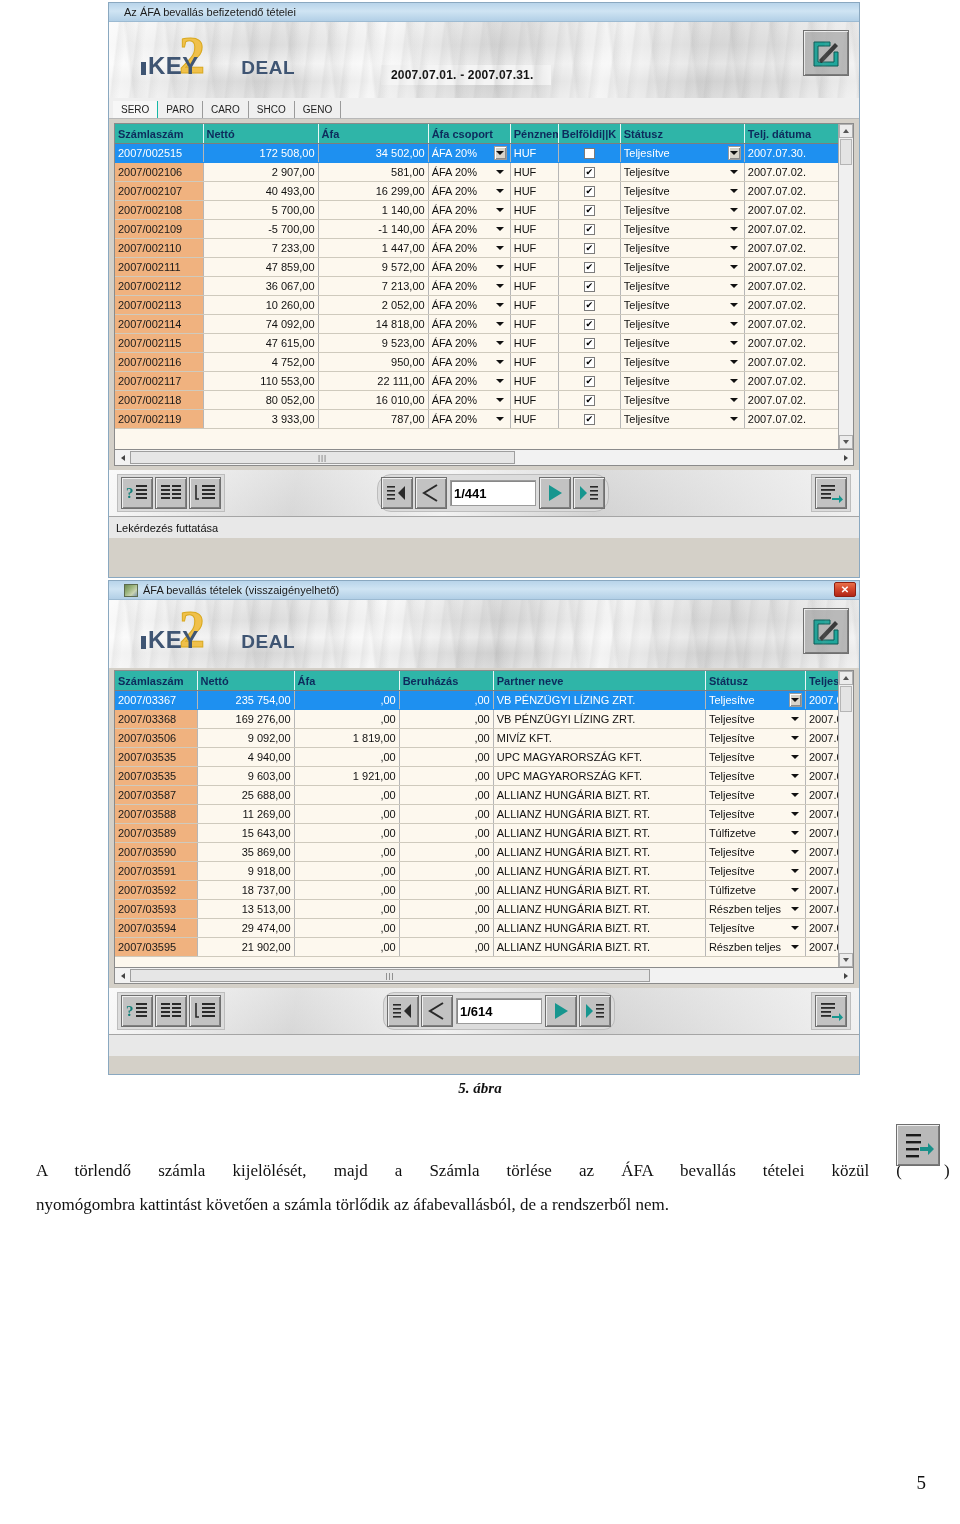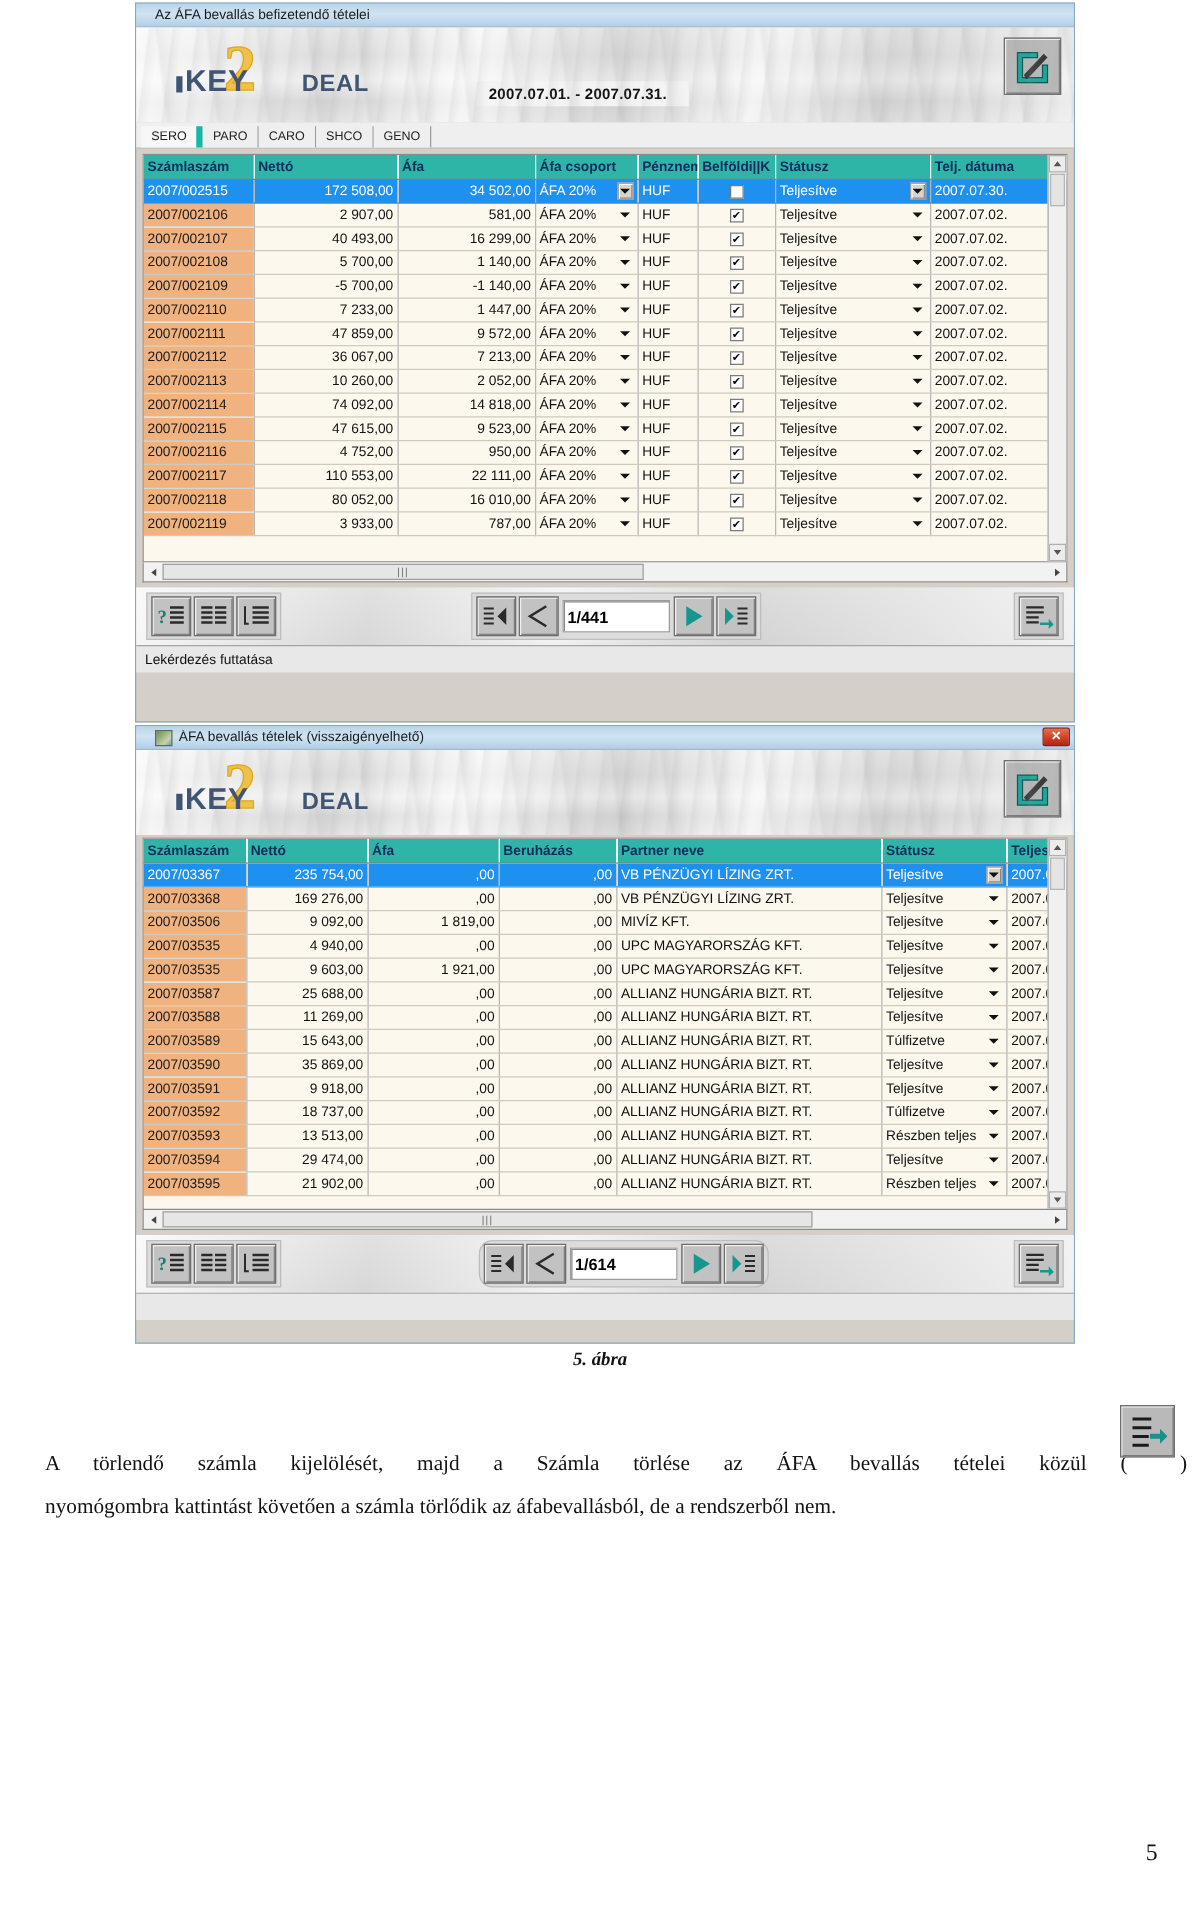--- a/index.html
+++ b/index.html
@@ -165,21 +165,21 @@
     color: #222;
     padding: 3px 8px 3px 8px;
     border-right: 1px solid #9a9a9a;
     background: #efefef;
     line-height: 11px;
     white-space: nowrap;
   }
   .tab.active {
     background: #f7f7f7;
     font-weight: normal;
-    border-right: 5px solid #14b8a6;
+    border-right: 1px solid #14b8a6;
     position: relative;
     top: 0;
   }
 
   
   .grid-wrap {
     margin: 4px 5px 0 5px;
     border: 1px solid #8b8b8b;
     background: #fdf8ee;
     position: relative;
@@ -957,21 +957,21 @@
           <g fill="#2a2a2a">
               <rect x="9" y="3" width="13" height="2"></rect>
               <rect x="9" y="7" width="13" height="2"></rect>
               <rect x="9" y="11" width="13" height="2"></rect>
               <rect x="9" y="15" width="13" height="2"></rect>
             </g>
         </svg>
       </div>
     </div>
 
-    <div class="tb-group" style="left:268px;">
+    <div class="tb-group" style="left:268px;border-radius:14px;">
       <div class="tbtn">
         <svg width="24" height="22" viewBox="0 0 24 22">
           <g fill="#2a2a2a">
               <rect x="2" y="4" width="8" height="1.6"></rect>
               <rect x="2" y="8" width="8" height="1.6"></rect>
               <rect x="2" y="12" width="8" height="1.6"></rect>
               <rect x="2" y="16" width="8" height="1.6"></rect>
             </g>
           <path d="M20 4 L13 11 L20 18 Z" fill="#2a2a2a"></path>
         </svg>

